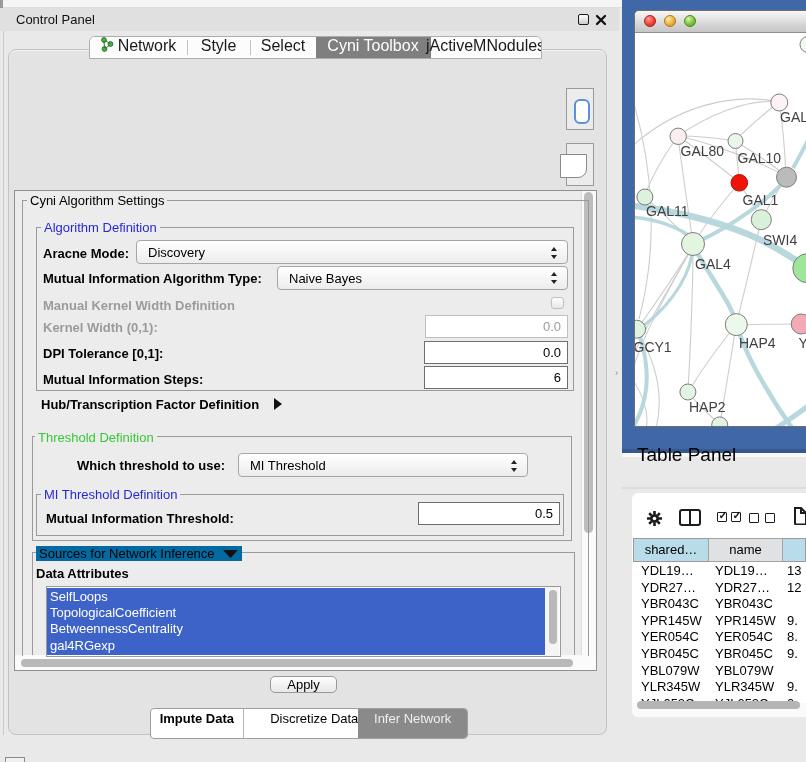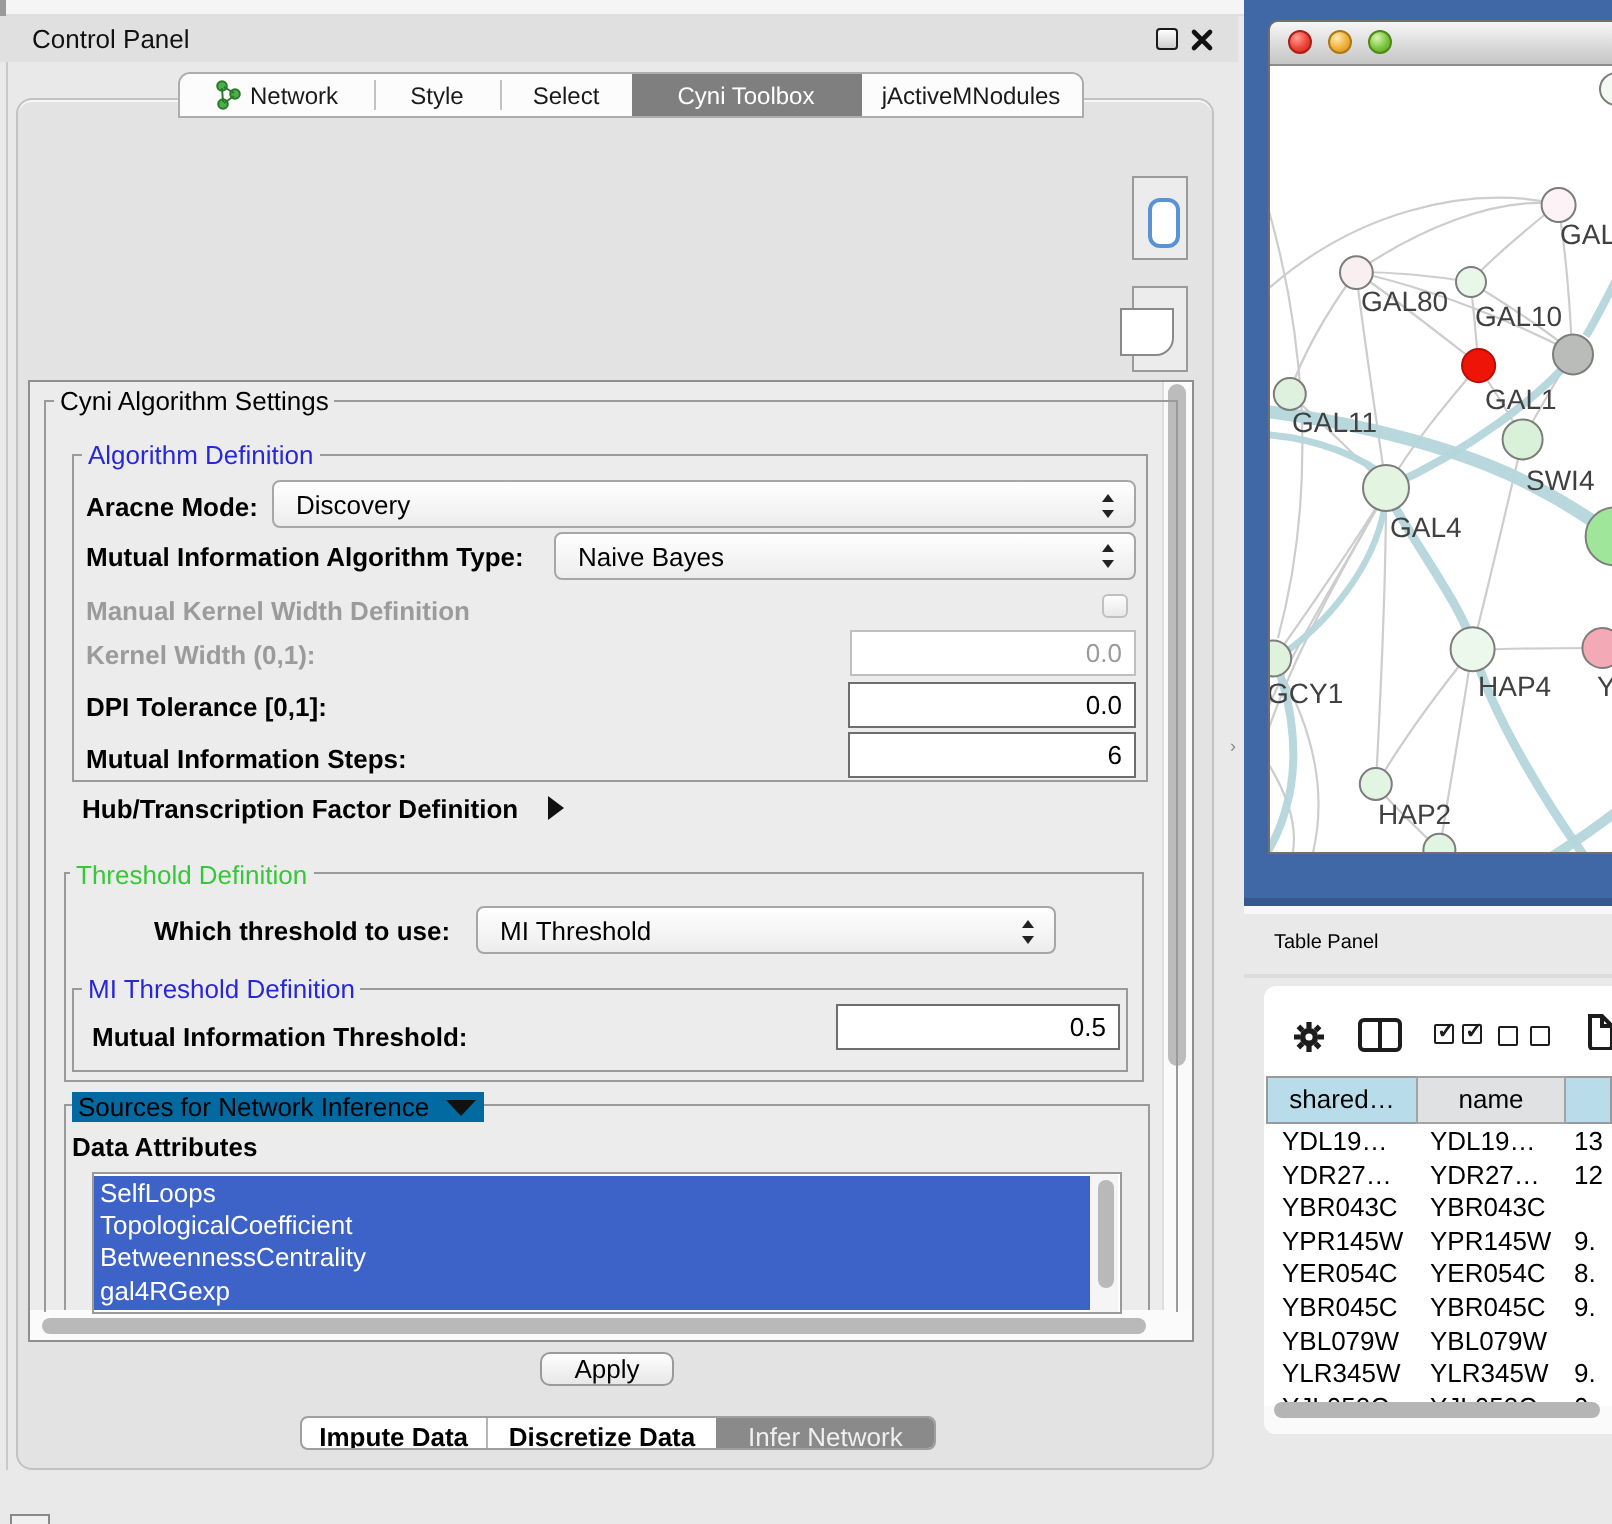--- a/index.html
+++ b/index.html
@@ -89,24 +89,24 @@
 
   <div class="abs" style="left:46px;top:585.5px;width:515px;height:71.5px;background:#fff;border:1px solid #9a9a9a;overflow:hidden;">
     <div style="position:absolute;left:0;top:1.5px;width:499px;height:66.5px;background:#3d63c9;"></div>
     <div style="position:absolute;left:3px;top:2px;color:#fff;line-height:16.4px;font-size:13px;">SelfLoops<br>TopologicalCoefficient<br>BetweennessCentrality<br>gal4RGexp</div>
     <div style="position:absolute;right:1px;top:0;width:14px;height:100%;background:#f5f5f5;"></div>
     <div style="position:absolute;right:3.5px;top:3px;width:8px;height:54px;background:#b9b9b9;border-radius:4px;"></div>
   </div>
 
   <div class="abs" style="left:270px;top:675.5px;width:67px;height:17.5px;background:linear-gradient(#ffffff,#f0f0f0 60%,#e8e8e8);border:1px solid #9a9a9a;border-radius:5px;text-align:center;line-height:16px;font-size:13px;">Apply</div>
 
-  <div class="abs" style="left:150px;top:708px;width:318px;height:17px;border:1px solid #9f9f9f;border-radius:4px;background:#fff;overflow:hidden;display:flex;">
+  <div class="abs" style="left:150px;top:708px;width:318px;height:31px;border:1px solid #9f9f9f;border-radius:4px;background:#fff;overflow:hidden;display:flex;">
     <div style="width:92px;text-align:center;line-height:20px;font-weight:bold;">Impute Data</div>
     <div style="width:1px;background:#b5b5b5;"></div>
-    <div style="width:115px;text-align:center;line-height:20px;font-weight:bold;">Discretize Data</div>
+    <div style="width:115px;text-align:right;line-height:20px;font-weight:normal;">Discretize Data</div>
     <div style="width:109px;text-align:center;line-height:20px;background:#8a8a8a;color:#efefef;font-weight:normal;">Infer Network</div>
   </div>
 
   <div class="abs" style="left:88.5px;top:36px;height:23px;display:flex;border:1px solid #adadad;border-radius:6px 6px 0 0;overflow:hidden;background:#fcfcfc;">
     <div class="tab" style="width:97px;"><svg width="14" height="15" viewBox="0 0 14 15" style="margin-right:4px;">
           <circle cx="4" cy="3" r="2.4" fill="#4cae4c" stroke="#2a7a2a"></circle>
           <circle cx="10.5" cy="7" r="2.4" fill="#4cae4c" stroke="#2a7a2a"></circle>
           <circle cx="4.5" cy="12" r="2.4" fill="#4cae4c" stroke="#2a7a2a"></circle>
           <path d="M4 4 L4.5 11 M5 3.5 L10 6.5 M10 8 L5 11.5" stroke="#2a7a2a" stroke-width="1"></path>
         </svg>Network</div>
@@ -202,21 +202,21 @@
         <text x="60" y="234.5">GAL4</text>
         <text x="163.5" y="314">Y</text>
         <text x="104" y="314">HAP4</text>
         <text x="-1.5" y="317.5">GCY1</text>
         <text x="54" y="378">HAP2</text>
       </g>
     </svg>
   </div>
 
   <div class="abs" style="left:622px;top:457px;width:184px;height:305px;background:#e9e9e9;"></div>
-  <div class="abs" style="left:637px;top:466px;font-size:10px;">Table Panel</div>
+  <div class="abs" style="left:637px;top:444px;font-size:19px;">Table Panel</div>
   <div class="abs" style="left:622px;top:487px;width:184px;height:2px;background:#dcdcdc;"></div>
 
   <div class="abs" style="left:632px;top:493px;width:174px;height:224px;background:#fff;border-radius:6px 0 0 6px;overflow:hidden;">
 
     <svg style="position:absolute;left:14px;top:17px;" width="17" height="17" viewBox="0 0 17 17">
       <g fill="#1c1c1c">
           <circle cx="8.5" cy="8.5" r="4.6"></circle>
       <g stroke="#1c1c1c" stroke-width="2.6">
         <path d="M8.5 1 V4 M8.5 13 V16 M1 8.5 H4 M13 8.5 H16 M3.2 3.2 L5.3 5.3 M11.7 11.7 L13.8 13.8 M13.8 3.2 L11.7 5.3 M5.3 11.7 L3.2 13.8"></path>
       </g>
@@ -248,20 +248,20 @@
 
 <style>
   .combo { background:linear-gradient(#ffffff,#f3f3f3 65%,#ececec); border:1px solid #a6a6a6; border-radius:4px;padding-left:48px; }
   .combo .ctext { position:absolute; left:11px; top:4px; font-size:13px; }
   .combo::before { content:""; position:absolute; right:10px; top:5.5px; width:0; height:0;
     border-left:3.4px solid transparent; border-right:3.4px solid transparent; border-bottom:4.5px solid #222; }
   .combo::after { content:""; position:absolute; right:10px; top:13.5px; width:0; height:0;
     border-left:3.4px solid transparent; border-right:3.4px solid transparent; border-top:4.5px solid #222; }
   .tfield { background:#fff; border:1px solid #6e6e6e; text-align:right; padding:3px 6px 0 0; font-size:13px; }
   .tfield.dis { border-color:#bfbfbf; color:#9b9b9b; }
-  .tab { display:flex; align-items:center; justify-content:center; font-size:12px; background:#fcfcfc; color:#1a1a1a; }
+  .tab { display:flex; justify-content:center; font-size:16px; background:#fcfcfc; color:#1a1a1a; }
   .tab.sel { background:#7f7f7f; color:#fff; }
   .tsep { width:1px; background:#c2c2c2; margin:3px 0; }
   .tl { position:absolute; top:4.5px; width:12px; height:12px; border-radius:50%; border:0.8px solid; }
   .cb { position:absolute; width:10px; height:10px; border:1.6px solid #1c1c1c; border-radius:1px; }
   .cb.on::after { content:"\2713"; position:absolute; left:0.5px; top:-4px; font-size:11px; font-weight:bold; color:#1c1c1c; }
 </style>
 </div>
 
 </body></html>

